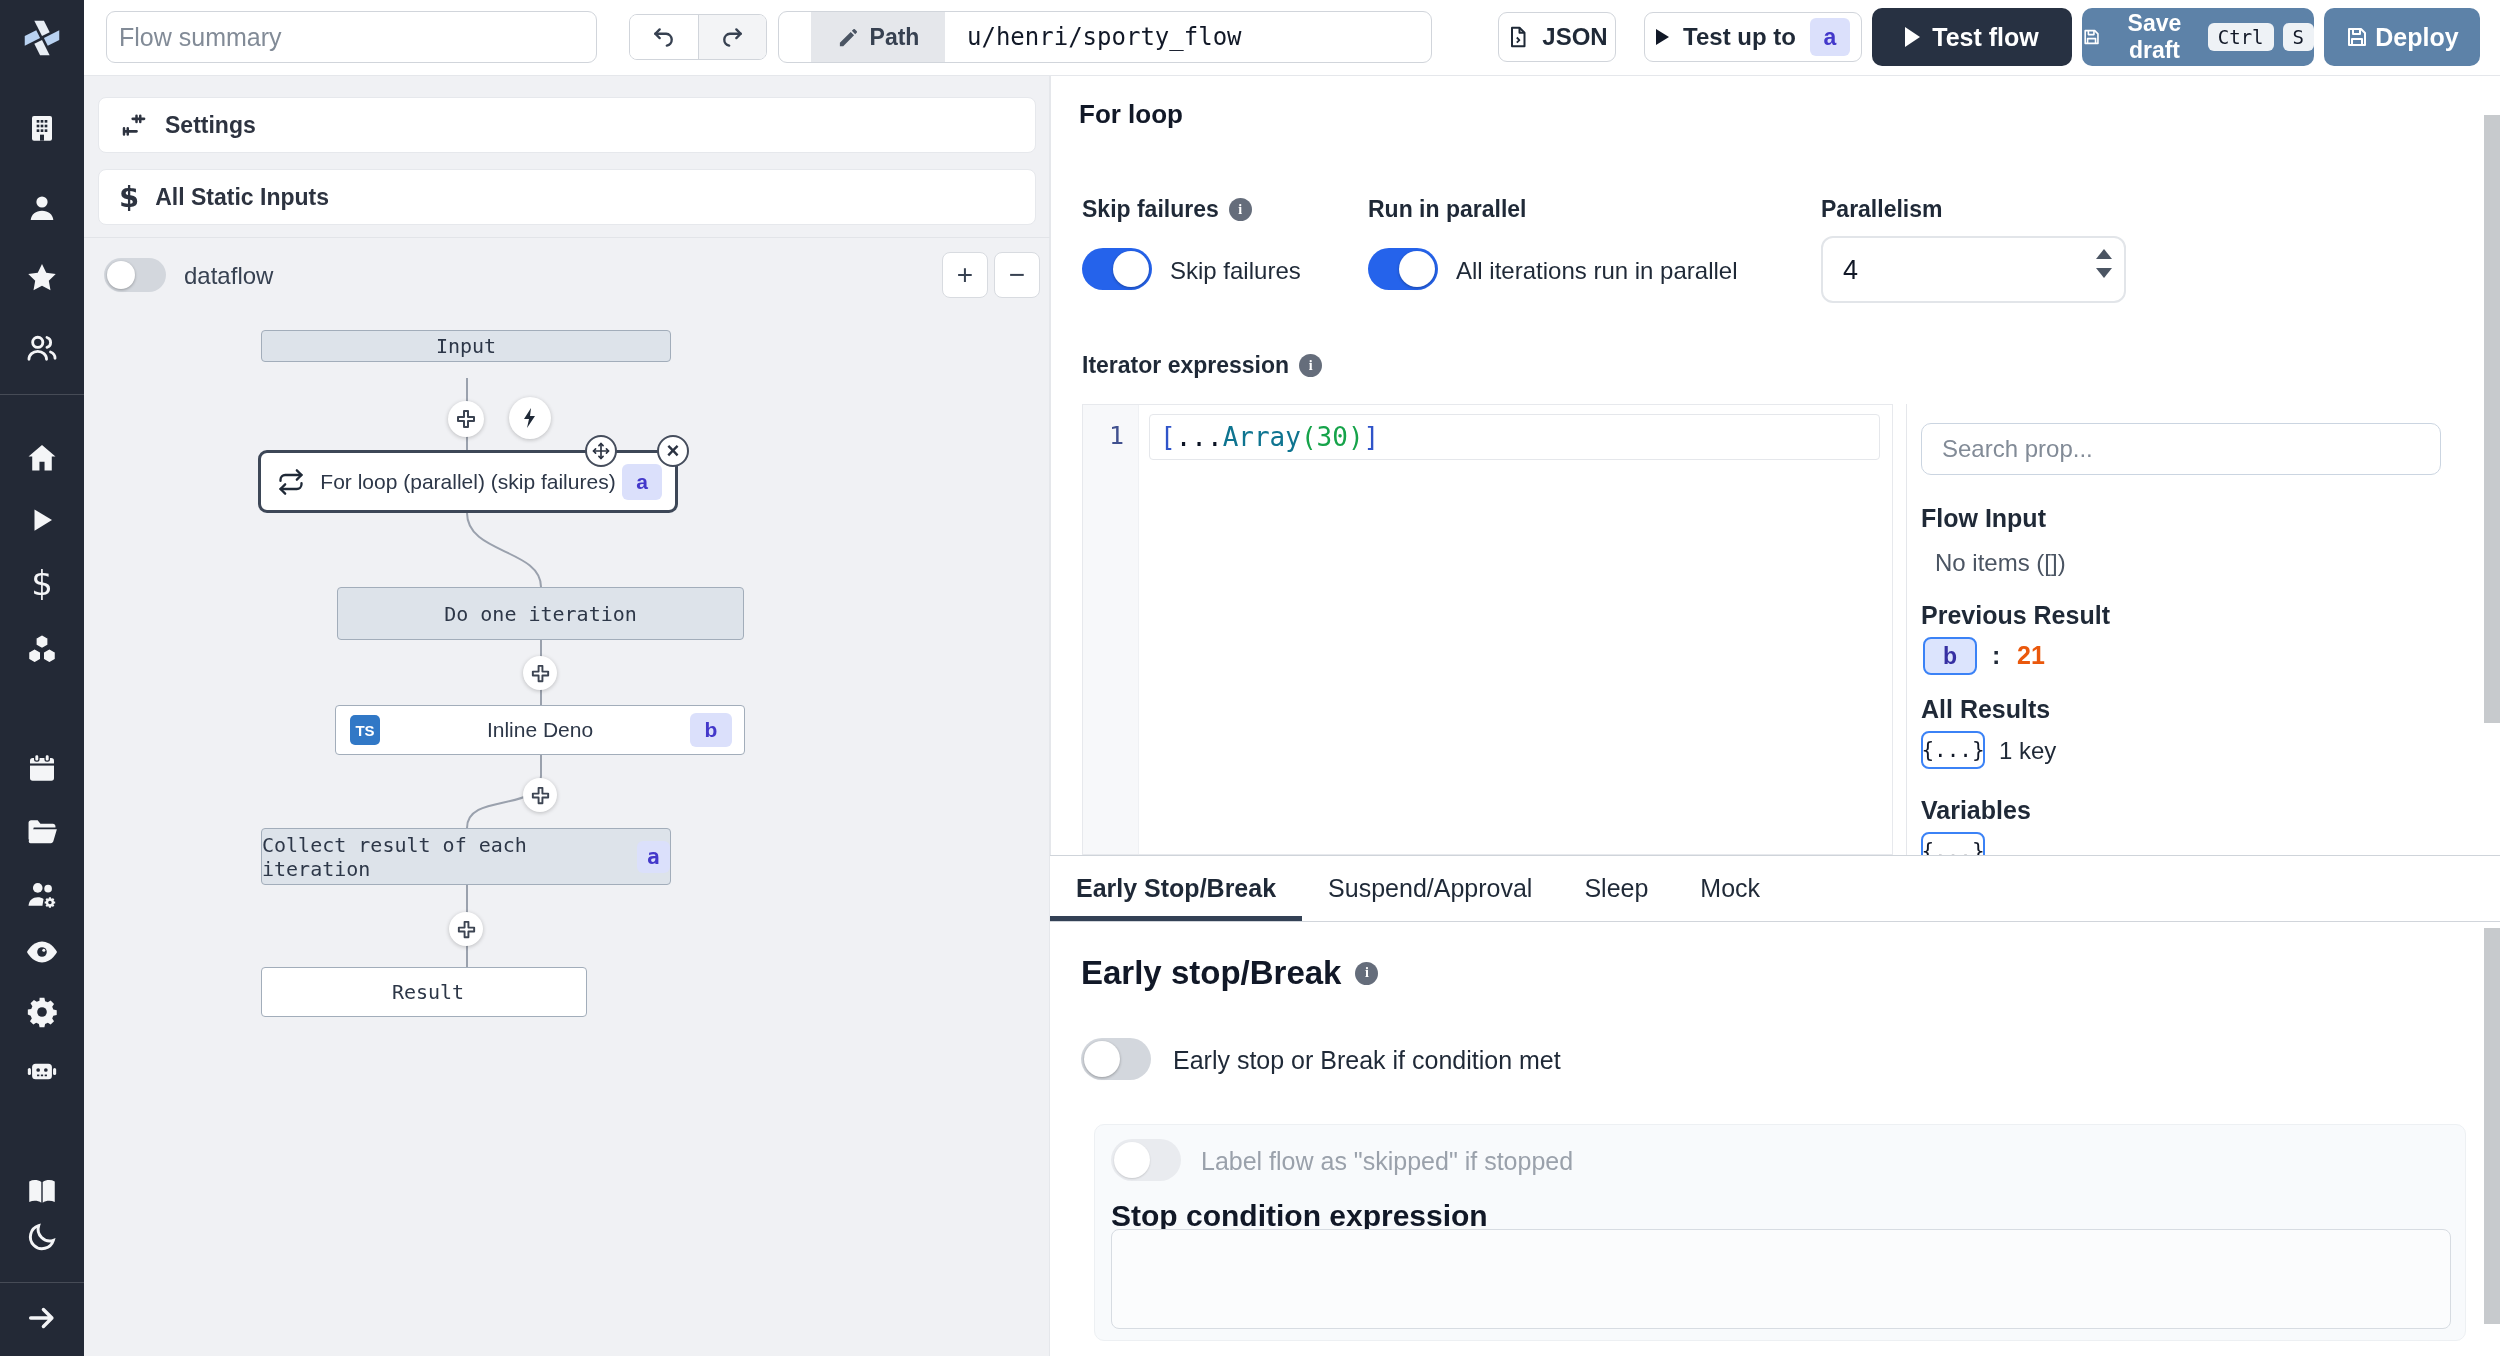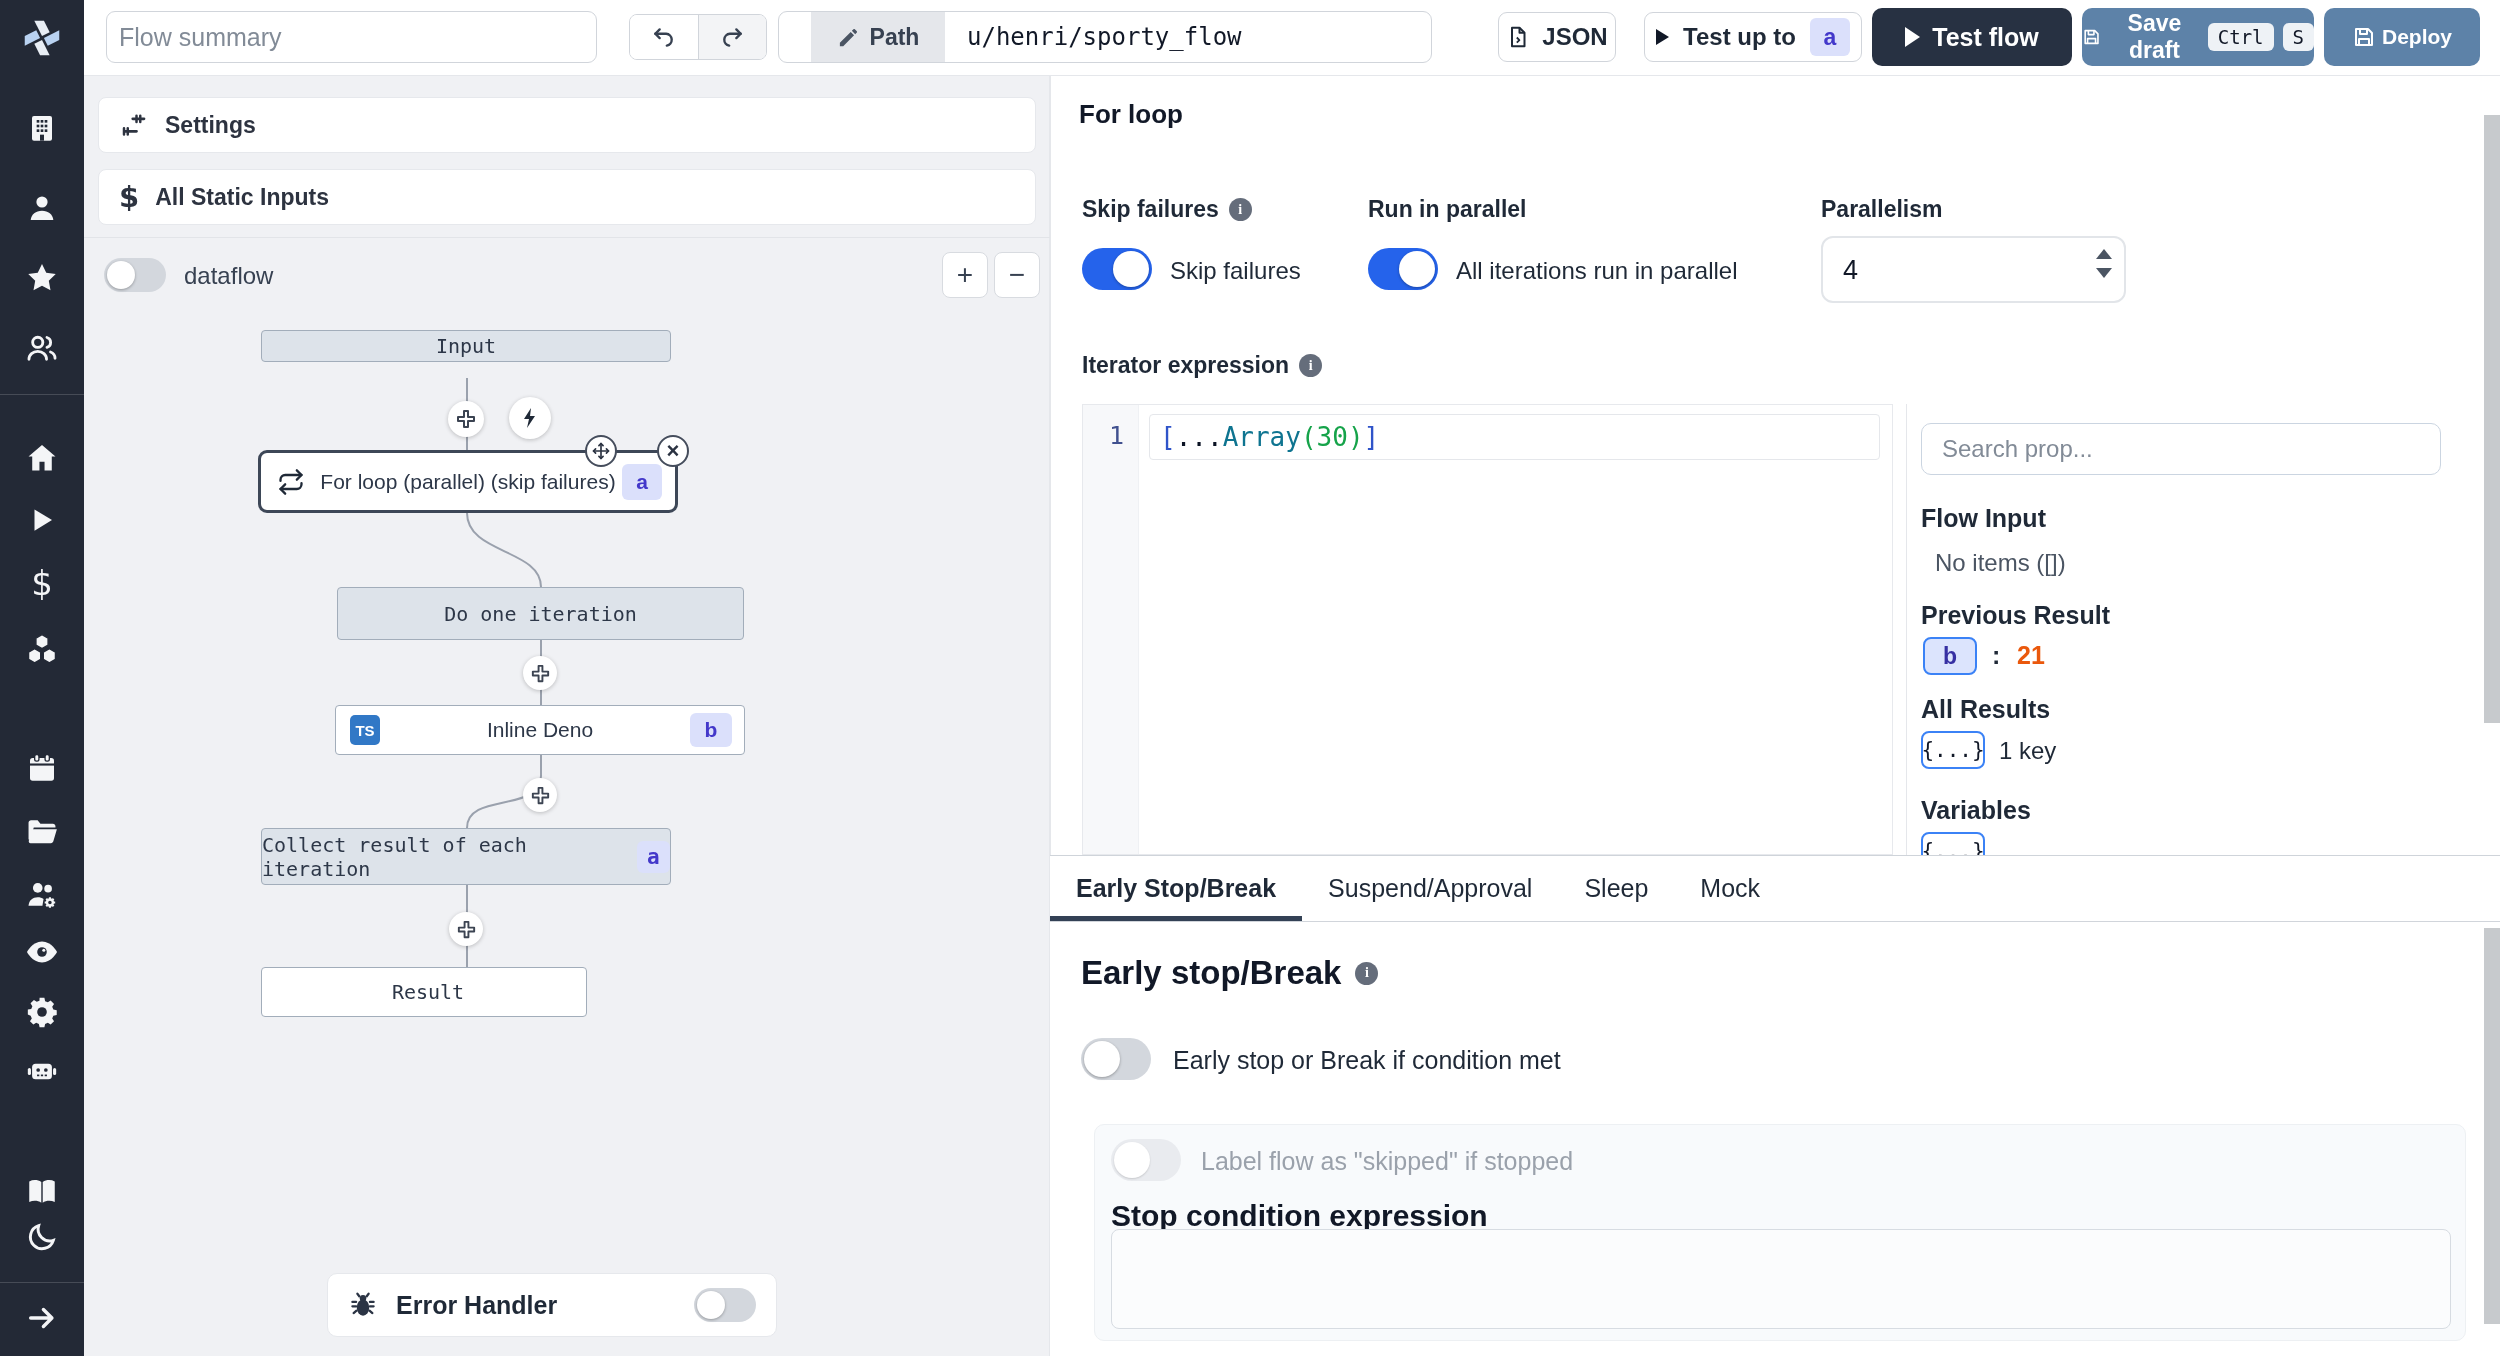--- a/index.html
+++ b/index.html
@@ -282,21 +282,21 @@
     <button class="abs btn btn-steel" style="left:1998px;top:8px;width:232px;height:58px;font-size:23px;gap:9px;">
       <svg viewBox="0 0 24 24" width="24" height="24" fill="none" stroke="#fff" stroke-width="2" stroke-linejoin="round">
           <path d="M4 4h12l4 4v12H4z"></path>
           <path d="M8 4v5h7V4"></path>
           <path d="M7 20v-6h10v6"></path>
         </svg>
       <span>Save draft</span>
       <kbd>Ctrl</kbd>
         <kbd>S</kbd>
     </button>
-    <button class="abs btn btn-steel" style="left:2240px;top:8px;width:156px;height:58px;font-size:21px;gap:6px;">
+    <button class="abs btn btn-steel" style="left:2240px;top:8px;width:156px;height:58px;font-size:25px;gap:6px;">
       <svg viewBox="0 0 24 24" width="24" height="24" fill="none" stroke="#fff" stroke-width="2" stroke-linejoin="round">
           <path d="M4 4h12l4 4v12H4z"></path>
           <path d="M8 4v5h7V4"></path>
           <path d="M7 20v-6h10v6"></path>
         </svg>
       <span>Deploy</span>
     </button>
   </div>
 
   <div class="abs left-panel">
@@ -397,31 +397,20 @@
     <div class="circle-btn" style="left:365px;top:836px;width:34px;height:34px;">
       <svg viewBox="0 0 24 24" width="23" height="23">
           <path d="M10 4h4v6h6v4h-6v6h-4v-6H4v-4h6z" fill="none" stroke="#3c4452" stroke-width="2" stroke-linejoin="round"></path>
         </svg>
     </div>
 
     <div class="gnode white mono" style="left:177px;top:891px;width:326px;height:50px;padding-left:8px;">
       <span>Result</span>
     </div>
 
-    <div class="abs" style="left:243px;top:1197px;width:450px;height:64px;background:#fff;border:1px solid #e6e8ec;border-radius:10px;display:flex;align-items:center;padding:0 20px;gap:18px;">
-      <svg viewBox="0 0 24 24" width="30" height="30">
-        <g stroke="#2b3444" stroke-width="1.8" fill="none" stroke-linecap="round">
-            <path d="M6.5 9.5H3.5M6.5 13H3.5M6.8 16.5l-2.3 2M17.5 9.5h3M17.5 13h3M17.2 16.5l2.3 2M9 5 7.5 3M15 5l1.5-2"></path>
-          </g>
-        <circle cx="12" cy="6.5" r="2.6" fill="#2b3444"></circle>
-          <ellipse cx="12" cy="14" rx="5" ry="6.5" fill="#2b3444"></ellipse>
-      </svg>
-      <span style="font-size:25px;font-weight:bold;color:#1f2937;flex:1;">Error Handler</span>
-      <span class="tg sm"></span>
-    </div>
   </div>
 
   <div class="abs right-top">
     <span class="abs" style="left:28px;top:23px;font-size:26px;font-weight:bold;color:#111827;">For loop</span>
 
     <div class="abs sec-label" style="left:31px;top:120px;">
       <span>Skip failures</span>
         <span class="info"></span>
     </div>
     <div class="abs sec-label" style="left:317px;top:120px;">

